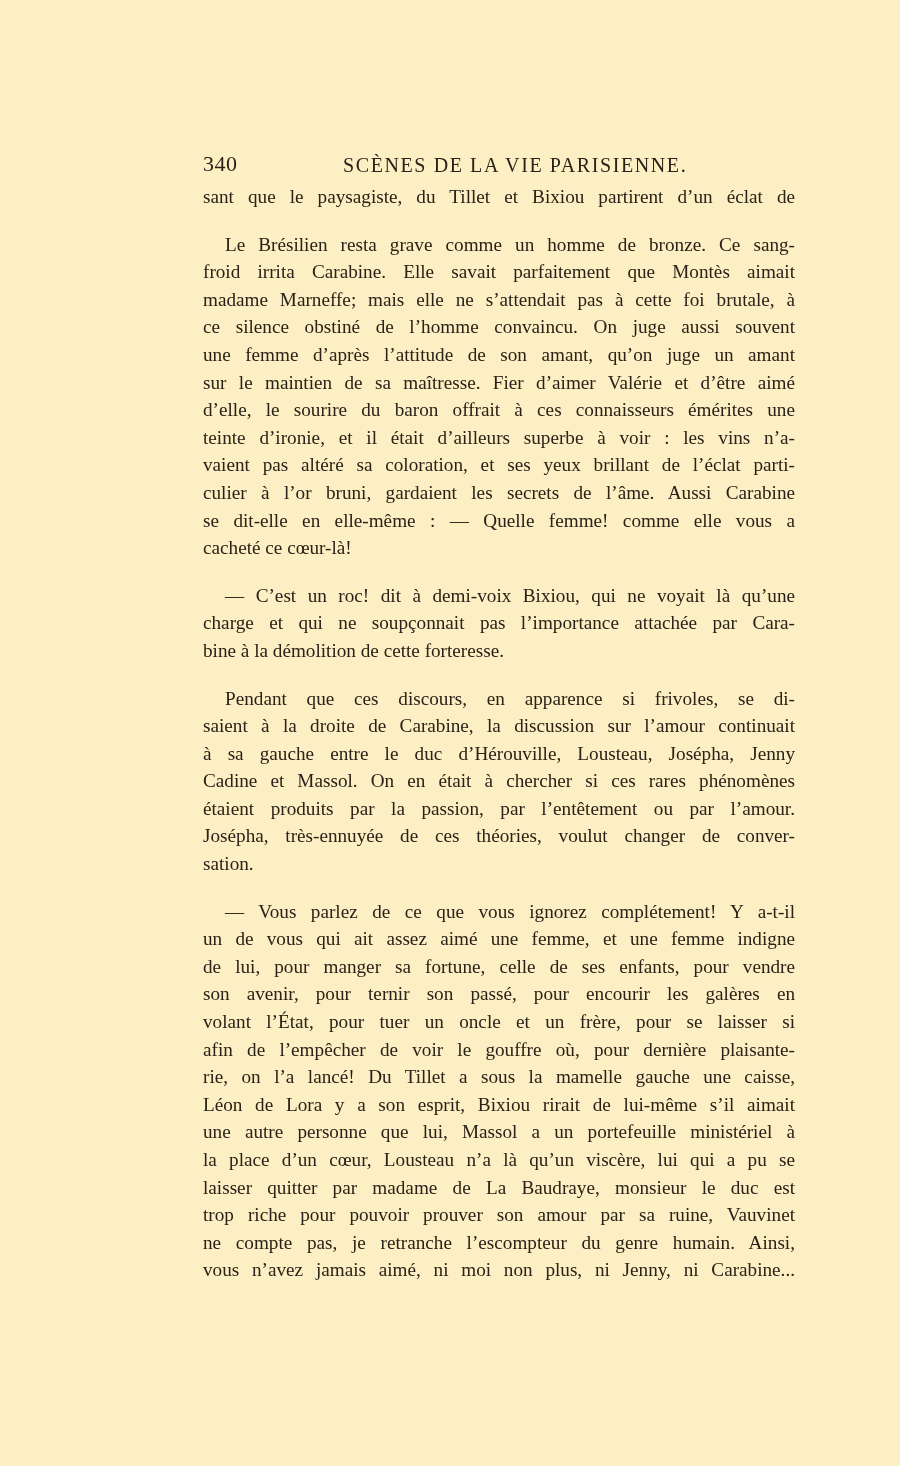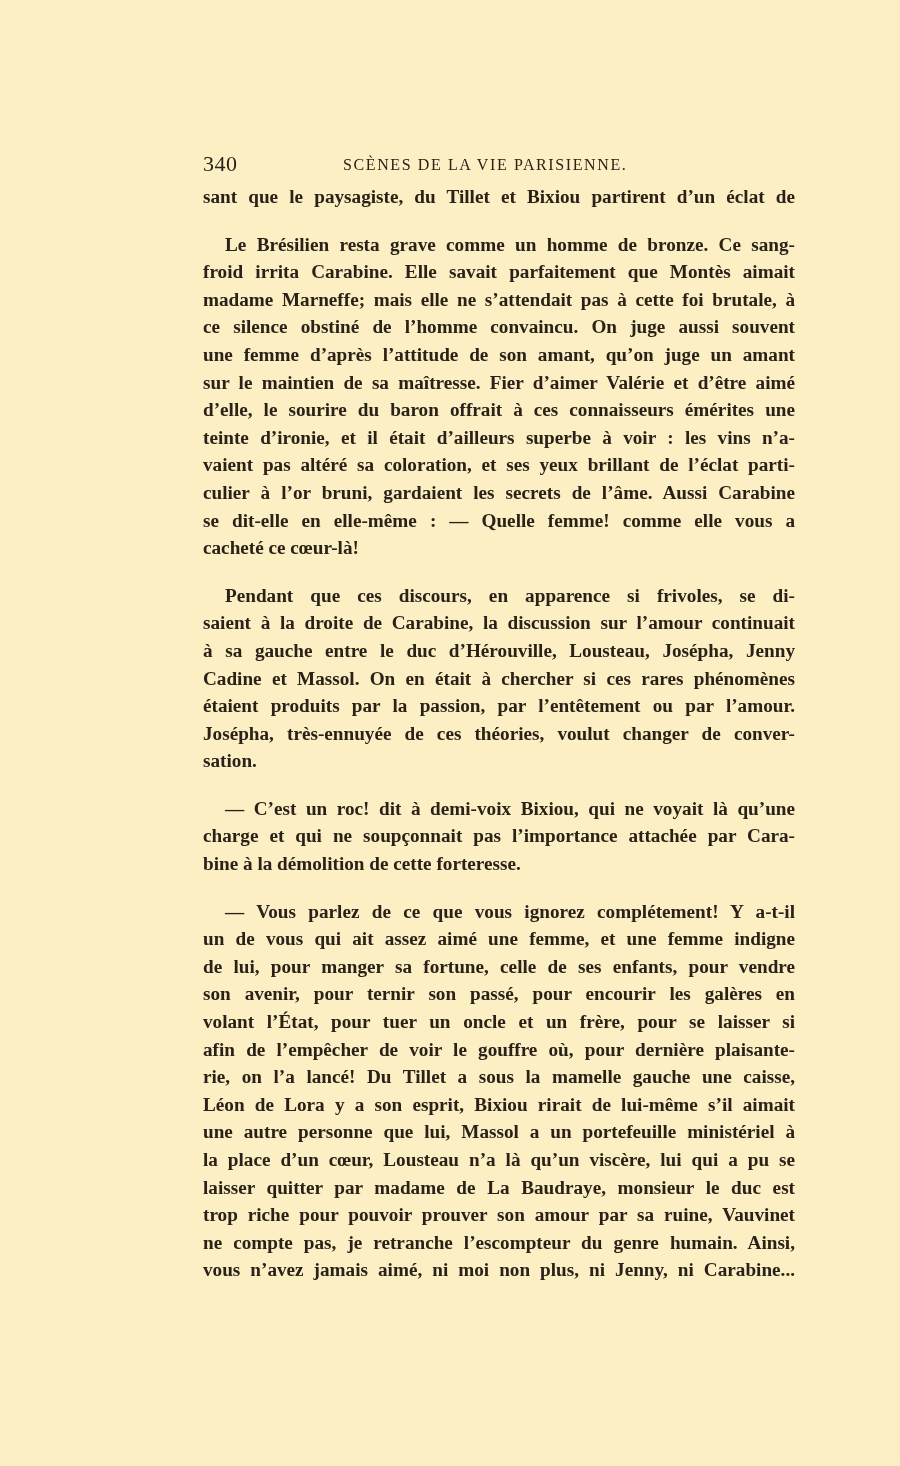--- a/index.html
+++ b/index.html
@@ -32,35 +32,34 @@
       position: absolute;
       left: 0;
       top: 0;
       font-size: 22px;
       letter-spacing: 0.5px;
     }
     .head-title {
       position: absolute;
       left: 140px;
       top: 1px;
-      font-size: 16px;
+      font-size: 20px;
       letter-spacing: 1.6px;
       font-variant: normal;
     }
     .body-text {
       margin-top: 3px;
       font-size: 19.2px;
       line-height: 27.6px;
       text-align: justify;
     }
     .para {
       margin: 0;
       text-indent: 0;
       text-align-last: left;
-      font-weight: bold;
     }
     .para.gap {
       margin-top: 6px;
     }
     .line {
       display: block;
       text-align: justify;
       text-align-last: justify;
       white-space: nowrap;
       height: 27.6px;
@@ -93,32 +92,32 @@
         <span class="line">une femme d’après l’attitude de son amant, qu’on juge un amant</span>
         <span class="line">sur le maintien de sa maîtresse. Fier d’aimer Valérie et d’être aimé</span>
         <span class="line">d’elle, le sourire du baron offrait à ces connaisseurs émérites une</span>
         <span class="line">teinte d’ironie, et il était d’ailleurs superbe à voir : les vins n’a-</span>
         <span class="line">vaient pas altéré sa coloration, et ses yeux brillant de l’éclat parti-</span>
         <span class="line">culier à l’or bruni, gardaient les secrets de l’âme. Aussi Carabine</span>
         <span class="line">se dit-elle en elle-même : — Quelle femme! comme elle vous a</span>
         <span class="line last">cacheté ce cœur-là!</span>
       </div>
       <div class="para gap">
+        <span class="line first-indent">— C’est un roc! dit à demi-voix Bixiou, qui ne voyait là qu’une</span>
+        <span class="line">charge et qui ne soupçonnait pas l’importance attachée par Cara-</span>
+        <span class="line last">bine à la démolition de cette forteresse.</span>
+      </div>
+      <div class="para gap">
         <span class="line first-indent">Pendant que ces discours, en apparence si frivoles, se di-</span>
         <span class="line">saient à la droite de Carabine, la discussion sur l’amour continuait</span>
         <span class="line">à sa gauche entre le duc d’Hérouville, Lousteau, Josépha, Jenny</span>
         <span class="line">Cadine et Massol. On en était à chercher si ces rares phénomènes</span>
         <span class="line">étaient produits par la passion, par l’entêtement ou par l’amour.</span>
         <span class="line">Josépha, très-ennuyée de ces théories, voulut changer de conver-</span>
         <span class="line last">sation.</span>
-      </div>
-      <div class="para gap">
-        <span class="line first-indent">— C’est un roc! dit à demi-voix Bixiou, qui ne voyait là qu’une</span>
-        <span class="line">charge et qui ne soupçonnait pas l’importance attachée par Cara-</span>
-        <span class="line last">bine à la démolition de cette forteresse.</span>
       </div>
       <div class="para gap">
         <span class="line first-indent">— Vous parlez de ce que vous ignorez complétement! Y a-t-il</span>
         <span class="line">un de vous qui ait assez aimé une femme, et une femme indigne</span>
         <span class="line">de lui, pour manger sa fortune, celle de ses enfants, pour vendre</span>
         <span class="line">son avenir, pour ternir son passé, pour encourir les galères en</span>
         <span class="line">volant l’État, pour tuer un oncle et un frère, pour se laisser si</span>
         <span class="line">afin de l’empêcher de voir le gouffre où, pour dernière plaisante-</span>
         <span class="line">rie, on l’a lancé! Du Tillet a sous la mamelle gauche une caisse,</span>
         <span class="line">Léon de Lora y a son esprit, Bixiou rirait de lui-même s’il aimait</span>

